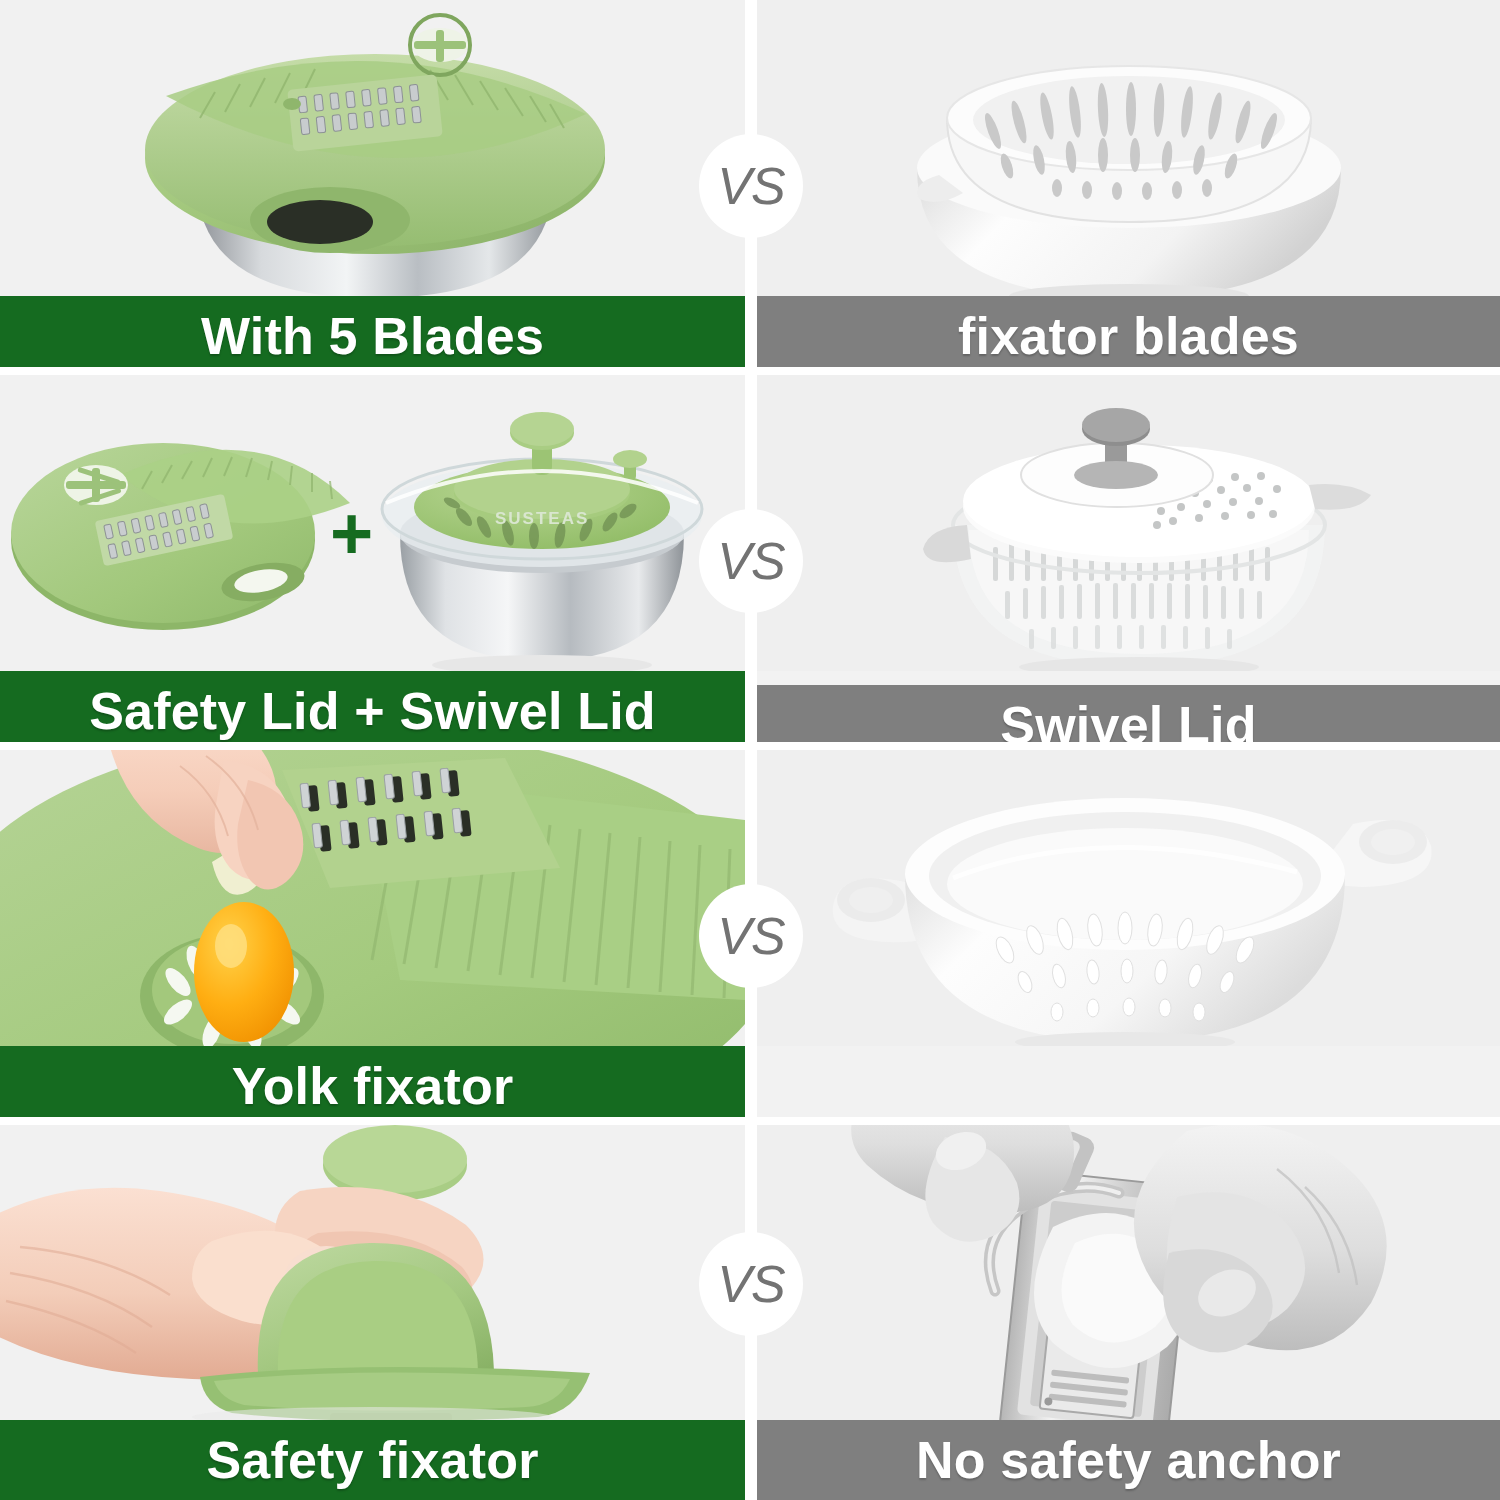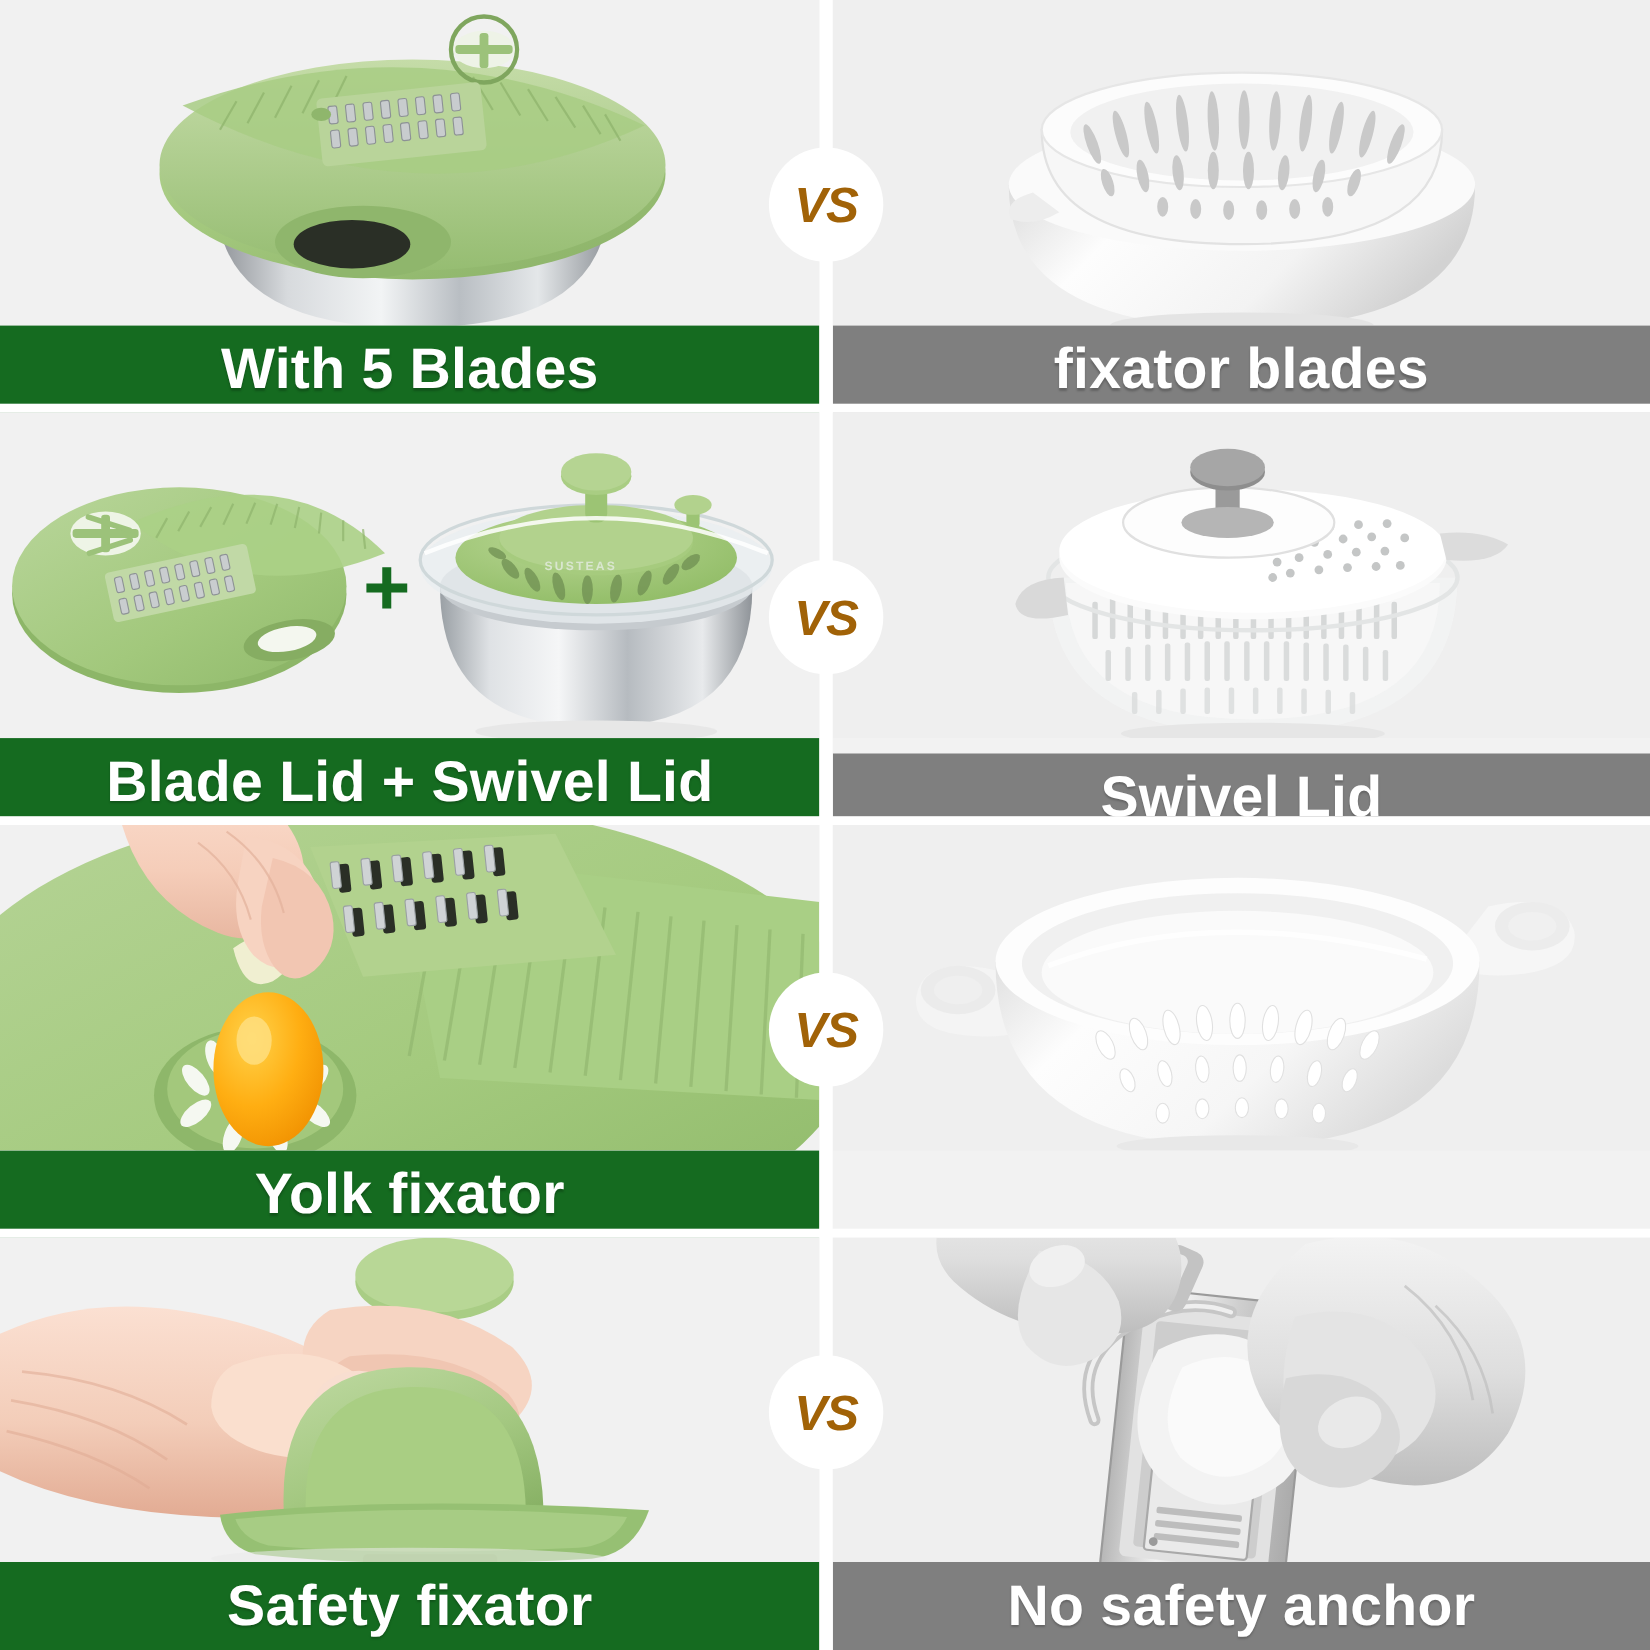--- a/index.html
+++ b/index.html
@@ -81,42 +81,42 @@
     z-index: 9;
     width: 104px; height: 104px;
     border-radius: 50%;
     background: #ffffff;
     display: flex;
     align-items: center;
     justify-content: center;
     left: 699px;
   }
   .vs span {
-    color: #a16207;
-    font-weight: bold;
+    color: #737373;
+    font-weight: normal;
     font-style: italic;
-    font-size: 45px;
+    font-size: 52px;
     letter-spacing: -1px;
     line-height: 1;
   }
 
   
   .plus {
     position: absolute;
     z-index: 5;
     color: #156B20;
     font-weight: bold;
     font-size: 74px;
     line-height: 1;
   }
 
   .brandmark {
     position: absolute;
     color: #d9e6cf;
-    font-size: 11px;
+    font-size: 17px;
     font-weight: bold;
     letter-spacing: 2px;
     z-index: 4;
   }
 </style>
 </head>
 <body>
 
 <div id="sheet">
 
@@ -377,21 +377,21 @@
             <ellipse cx="258" cy="84" rx="17" ry="9" fill="#b2d28d"></ellipse>
 
             <path d="M14 128 q156 -64 312 0" fill="none" stroke="#ffffff" stroke-width="4" opacity="0.85"></path>
             <ellipse cx="170" cy="290" rx="110" ry="10" fill="#e7e7e7"></ellipse>
           </g>
         </svg>
         <div class="brandmark" style="left:495px; top:134px;">SUSTEAS</div>
         <div class="plus" style="left:330px; top:122px;">+</div>
       </div>
       <div class="band green" style="top:296px;height:79px;">
-        <span>Blade Lid + Swivel Lid</span>
+        <span>Safety Lid + Swivel Lid</span>
       </div>
     </div>
 
     <div class="cell right" style="height:375px;">
       <div class="photo gray" style="height:296px;">
         <svg viewBox="0 0 743 296" preserveAspectRatio="xMidYMid slice" aria-hidden="true">
           <rect width="743" height="296" fill="#efefef"></rect>
 
           <path d="M196 150 q0 142 186 142 q186 0 186 -142 z" fill="#f2f3f3" opacity="0.92"></path>
           <path d="M212 155 q0 124 170 124 q170 0 170 -124 z" fill="#f8f8f8" opacity="0.8"></path>

